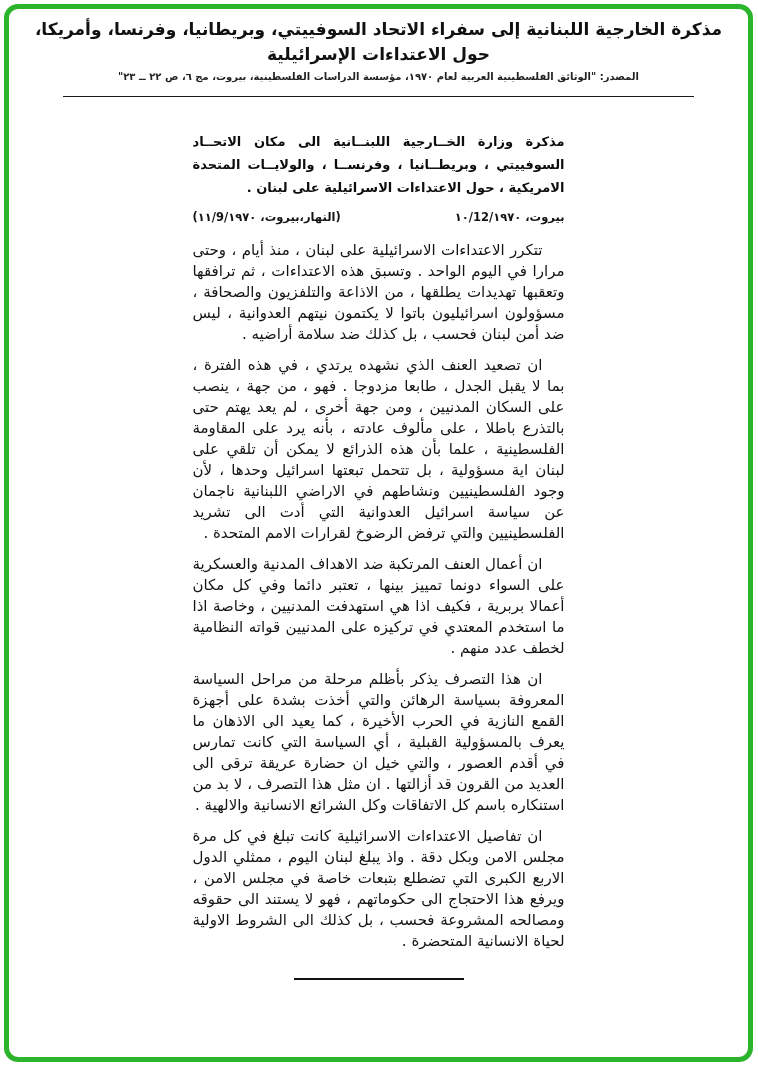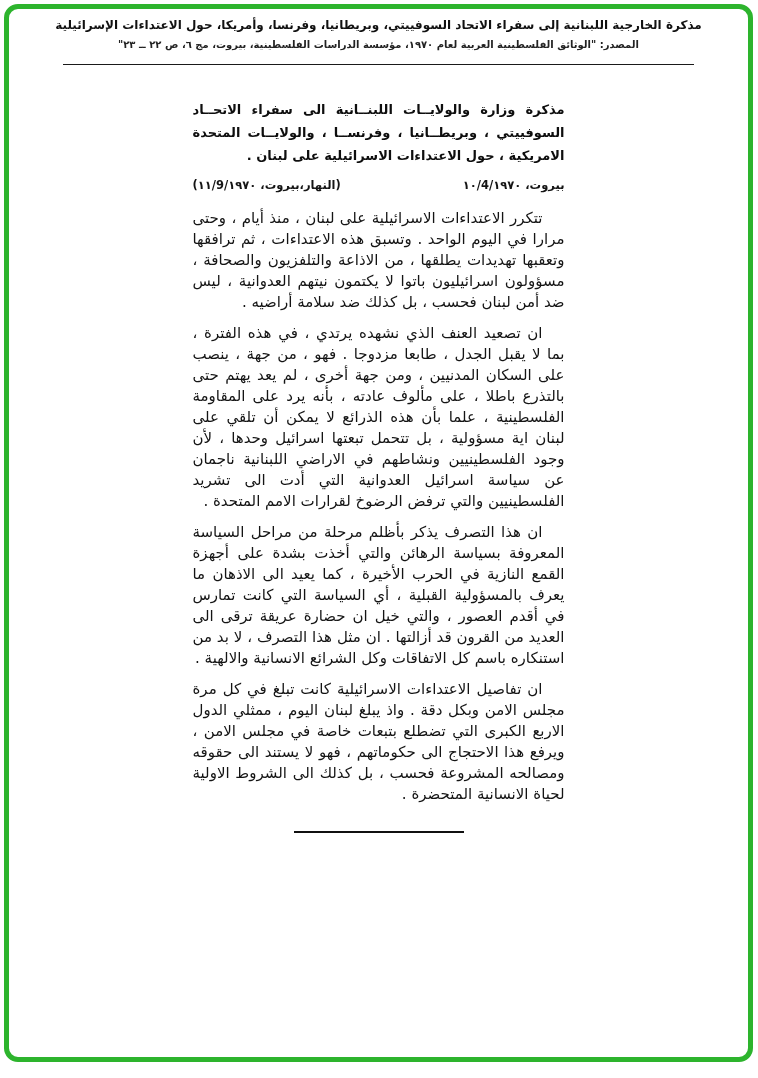--- a/index.html
+++ b/index.html
@@ -30,21 +30,21 @@
     position: relative;
     width: 100%;
     height: 100%;
     box-sizing: border-box;
     padding: 8px 14px 0 14px;
     direction: rtl;
   }
   .header-title {
     text-align: center;
     font-weight: bold;
-    font-size: 12px;
+    font-size: 17px;
     line-height: 1.45;
     color: #111;
   }
   .source-line {
     text-align: center;
     font-weight: bold;
     font-size: 10px;
     color: #222;
     margin-top: 5px;
   }
@@ -96,31 +96,32 @@
     <div class="inner">
 
       <div class="header-title">مذكرة الخارجية اللبنانية إلى سفراء الاتحاد السوفييتي، وبريطانيا، وفرنسا، وأمريكا، حول الاعتداءات الإسرائيلية</div>
 
       <div class="source-line">المصدر: "الوثائق الفلسطينية العربية لعام ١٩٧٠، مؤسسة الدراسات الفلسطينية، بيروت، مج ٦، ص ٢٢ ــ ٢٣"</div>
 
       <hr class="header-divider">
 
       <div class="doc-column">
 
-        <div class="doc-heading">مذكرة وزارة والولايــات اللبنــانية الى سفراء الاتحــاد السوفييتي ، وبريطــانيا ، وفرنســا ، والولايــات المتحدة الامريكية ، حول الاعتداءات الاسرائيلية على لبنان .</div>
+        <div class="doc-heading">مذكرة وزارة الخــارجية اللبنــانية الى مكان الاتحــاد السوفييتي ، وبريطــانيا ، وفرنســا ، والولايــات المتحدة الامريكية ، حول الاعتداءات الاسرائيلية على لبنان .</div>
 
         <div class="date-row">
-          <span>بيروت، ١٠/4/١٩٧٠</span>
+          <span>بيروت، ١٠/12/١٩٧٠</span>
           <span>(النهار،بيروت، ١١/9/١٩٧٠)</span>
         </div>
 
         <p class="doc-paragraph">تتكرر الاعتداءات الاسرائيلية على لبنان ، منذ أيام ، وحتى مرارا في اليوم الواحد . وتسبق هذه الاعتداءات ، ثم ترافقها وتعقبها تهديدات يطلقها ، من الاذاعة والتلفزيون والصحافة ، مسؤولون اسرائيليون باتوا لا يكتمون نيتهم العدوانية ، ليس ضد أمن لبنان فحسب ، بل كذلك ضد سلامة أراضيه .</p>
 
         <p class="doc-paragraph">ان تصعيد العنف الذي نشهده يرتدي ، في هذه الفترة ، بما لا يقبل الجدل ، طابعا مزدوجا . فهو ، من جهة ، ينصب على السكان المدنيين ، ومن جهة أخرى ، لم يعد يهتم حتى بالتذرع باطلا ، على مألوف عادته ، بأنه يرد على المقاومة الفلسطينية ، علما بأن هذه الذرائع لا يمكن أن تلقي على لبنان اية مسؤولية ، بل تتحمل تبعتها اسرائيل وحدها ، لأن وجود الفلسطينيين ونشاطهم في الاراضي اللبنانية ناجمان عن سياسة اسرائيل العدوانية التي أدت الى تشريد الفلسطينيين والتي ترفض الرضوخ لقرارات الامم المتحدة .</p>
 
+        <p class="doc-paragraph">ان أعمال العنف المرتكبة ضد الاهداف المدنية والعسكرية على السواء دونما تمييز بينها ، تعتبر دائما وفي كل مكان أعمالا بربرية ، فكيف اذا هي استهدفت المدنيين ، وخاصة اذا ما استخدم المعتدي في تركيزه على المدنيين قواته النظامية لخطف عدد منهم .</p>
 
         <p class="doc-paragraph">ان هذا التصرف يذكر بأظلم مرحلة من مراحل السياسة المعروفة بسياسة الرهائن والتي أخذت بشدة على أجهزة القمع النازية في الحرب الأخيرة ، كما يعيد الى الاذهان ما يعرف بالمسؤولية القبلية ، أي السياسة التي كانت تمارس في أقدم العصور ، والتي خيل ان حضارة عريقة ترقى الى العديد من القرون قد أزالتها . ان مثل هذا التصرف ، لا بد من استنكاره باسم كل الاتفاقات وكل الشرائع الانسانية والالهية .</p>
 
         <p class="doc-paragraph">ان تفاصيل الاعتداءات الاسرائيلية كانت تبلغ في كل مرة مجلس الامن وبكل دقة . واذ يبلغ لبنان اليوم ، ممثلي الدول الاربع الكبرى التي تضطلع بتبعات خاصة في مجلس الامن ، ويرفع هذا الاحتجاج الى حكوماتهم ، فهو لا يستند الى حقوقه ومصالحه المشروعة فحسب ، بل كذلك الى الشروط الاولية لحياة الانسانية المتحضرة .</p>
 
         <div class="footer-rule"></div>
 
       </div>
     </div>
   </div>

